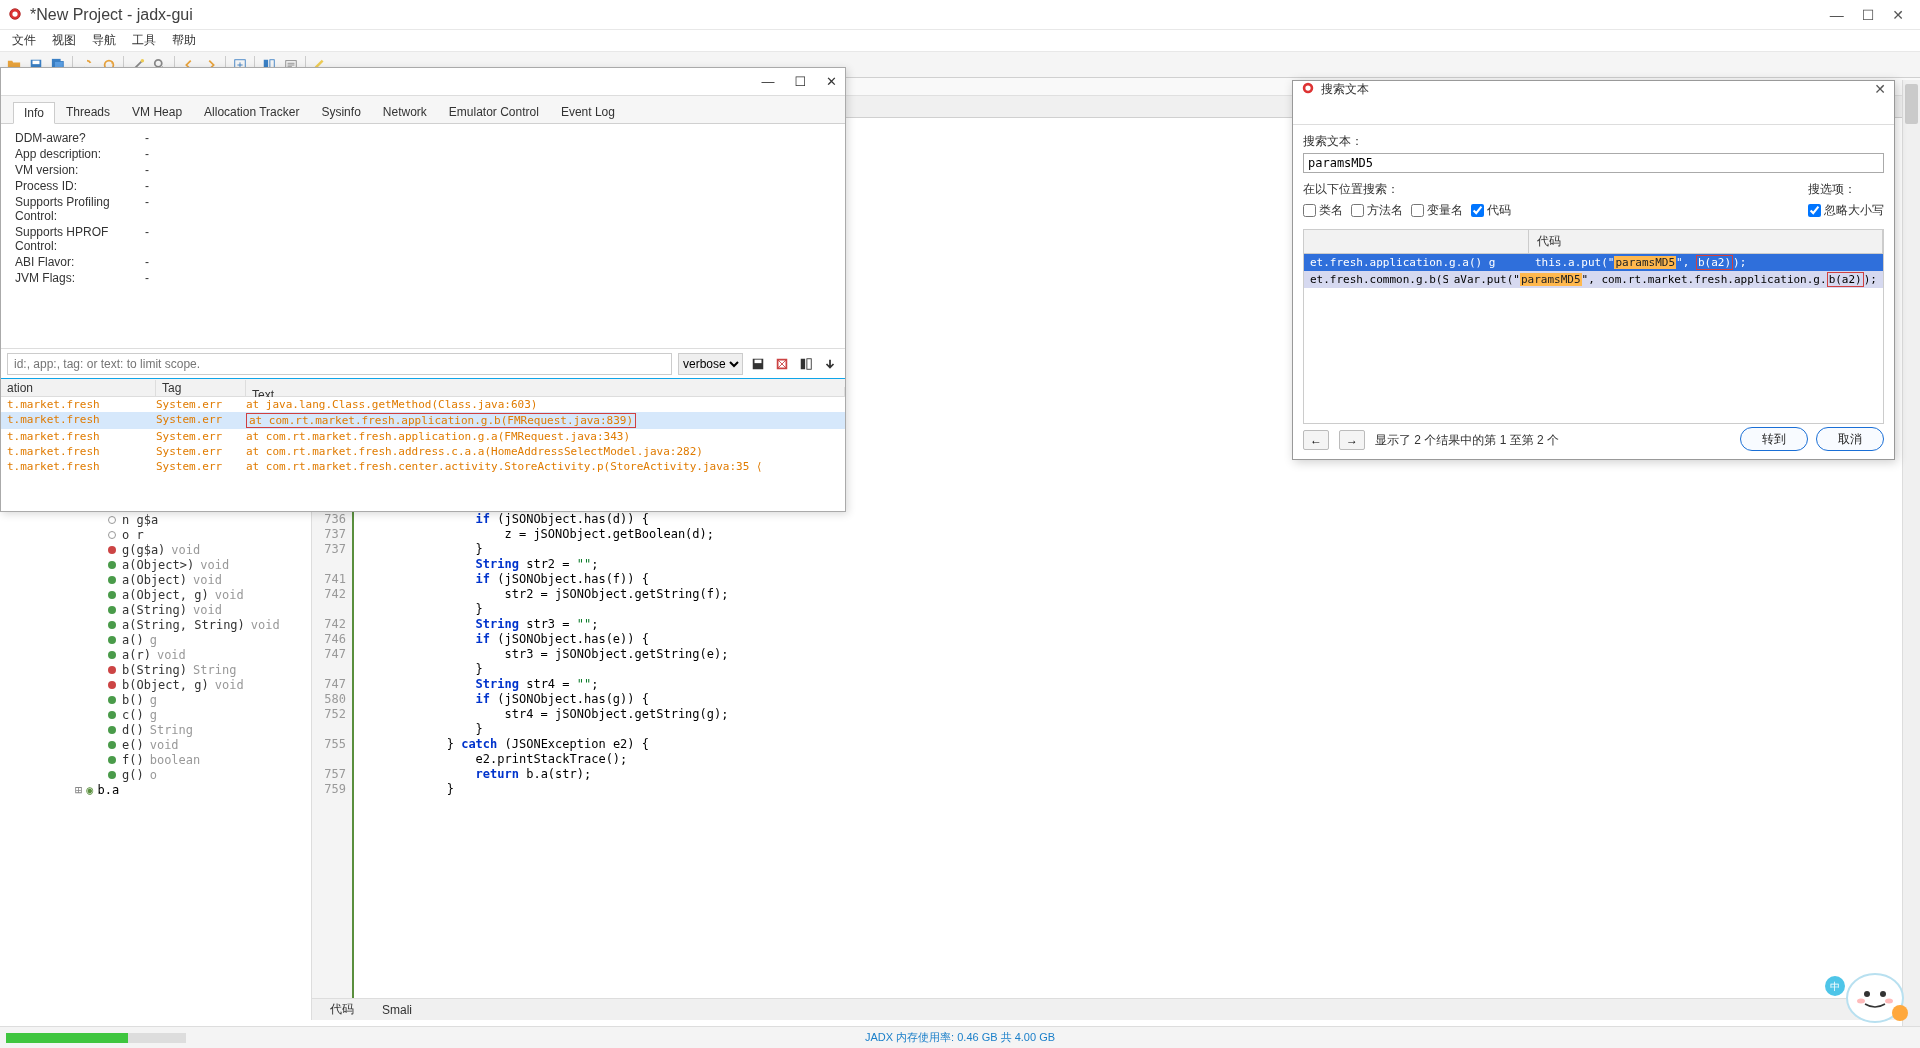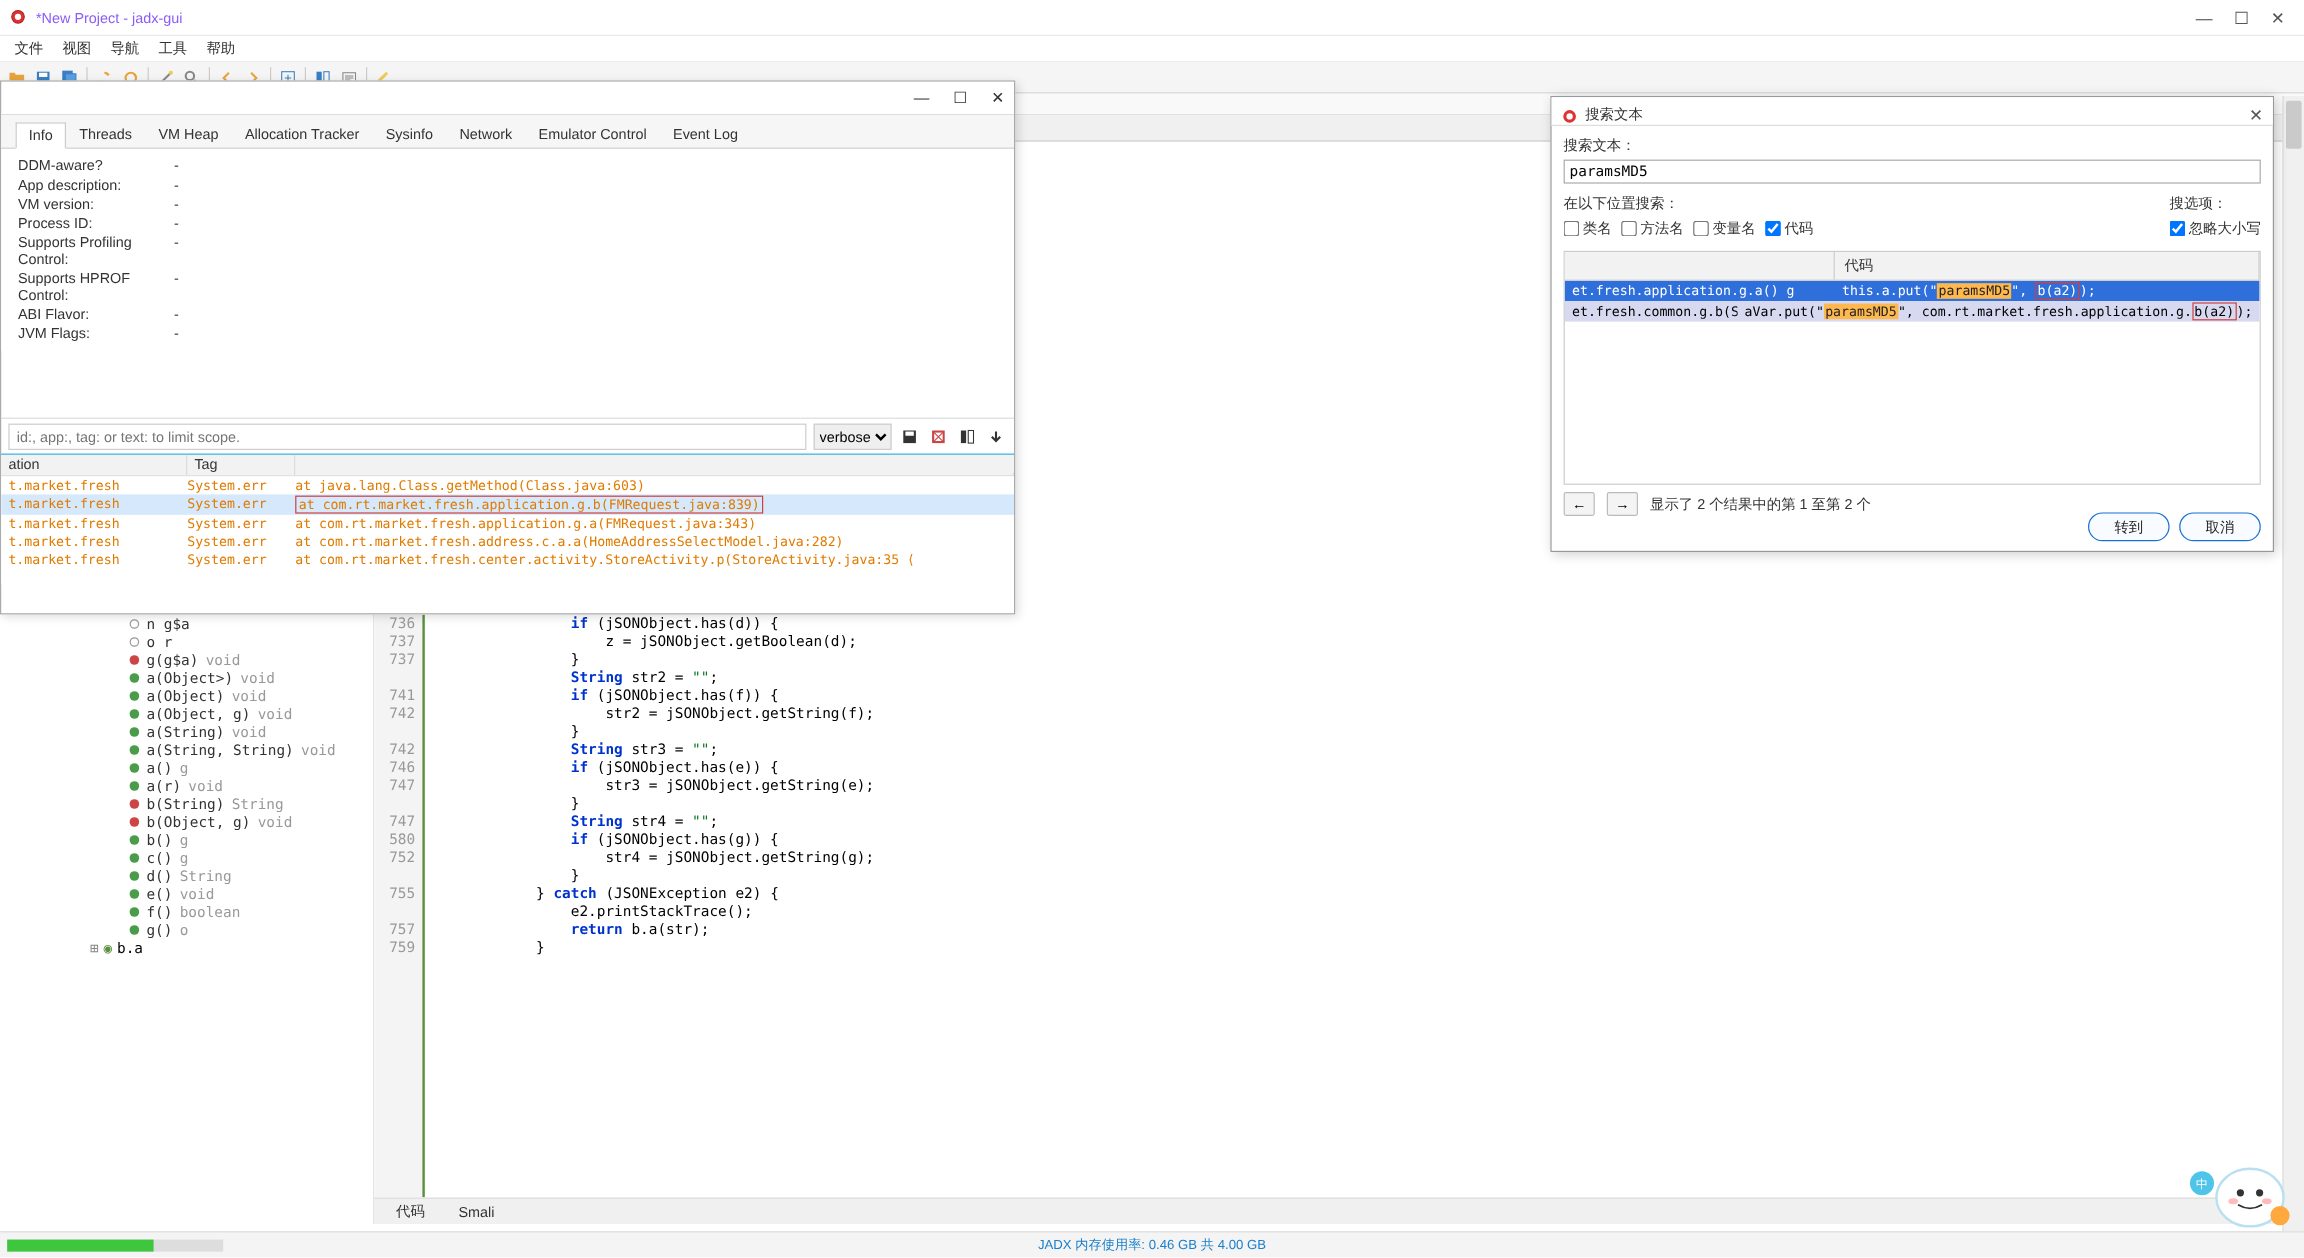--- a/index.html
+++ b/index.html
@@ -1,19 +1,19 @@
 <!DOCTYPE html>
 <html><head>
 <meta charset="utf-8">
 <style>
 * { box-sizing: border-box; margin: 0; padding: 0; }
 body { font-family: "Microsoft YaHei", Arial, sans-serif; font-size: 12px; background: #fff; overflow: hidden; width: 1920px; height: 1048px; position: relative; }
 .titlebar { height: 30px; background: #fff; display: flex; align-items: center; padding: 0 8px; border-bottom: 1px solid #e8e8e8; }
 .titlebar .icon { width: 16px; height: 16px; margin-right: 6px; display: inline-block; }
-.titlebar .title { flex: 1; color: #8b5cf6; font-size: 12px; }
+.titlebar .title { flex: 1; color: #404040; font-size: 16px; }
 .titlebar .win-controls { display: flex; gap: 18px; margin-right: 8px; }
 .titlebar .win-controls span { color: #555; cursor: pointer; font-size: 14px; }
 .menubar { height: 22px; display: flex; align-items: center; padding: 0 6px; gap: 4px; border-bottom: 1px solid #e8e8e8; }
 .menubar span { padding: 2px 6px; color: #333; cursor: pointer; }
 .toolbar { height: 26px; background: #f5f5f5; display: flex; align-items: center; padding: 0 4px; gap: 2px; border-bottom: 1px solid #d0d0d0; }
 .toolbar .tbtn { width: 20px; height: 20px; display: flex; align-items: center; justify-content: center; cursor: pointer; border-radius: 2px; }
 .toolbar .sep { width: 1px; height: 18px; background: #ccc; margin: 0 2px; }
 .tree-strip { height: 18px; background: #f9f9f9; padding-left: 45px; display: flex; align-items: center; border-bottom: 1px solid #e0e0e0; }
 .tree-strip .collapse { color: #888; margin-right: 4px; cursor: pointer; font-family: monospace; }
 .tree-strip .folder-icon { color: #e8a33d; margin-right: 4px; }
@@ -29,36 +29,36 @@
 .monitor-tabs .mtab.active { background: #fff; border: 1px solid #ccc; border-bottom: 1px solid #fff; margin-bottom: -1px; }
 .monitor-info { padding: 6px 0; background: #fff; }
 .monitor-info .row { display: flex; padding: 1px 14px; }
 .monitor-info .row .k { width: 130px; color: #333; }
 .monitor-info .row .v { color: #333; }
 .monitor-info-wrap { height: 225px; overflow: auto; border-bottom: 1px solid #ddd; }
 .filter-bar { height: 30px; display: flex; align-items: center; padding: 0 6px; gap: 6px; border-bottom: 1px solid #0ea5e9; }
 .filter-bar input { flex: 1; height: 22px; border: 1px solid #ccc; padding: 0 6px; font-size: 12px; }
 .filter-bar select { height: 22px; border: 1px solid #ccc; font-size: 12px; }
 .filter-bar .fbtn { width: 18px; height: 18px; cursor: pointer; display: flex; align-items: center; justify-content: center; }
-.log-header { height: 18px; display: flex; background: #f2f2f2; border-bottom: 1px solid #ddd; }
+.log-header { height: 18px; display: flex; background: #f2f2f2; border-bottom: 1px solid #ddd; align-items: center; }
 .log-header .col { padding: 1px 6px; color: #333; border-right: 1px solid #ddd; }
 .log-header .col.app { width: 155px; }
 .log-header .col.tag { width: 90px; }
 .log-header .col.txt { flex: 1; margin-top: 15px; }
 .log-body { height: 90px; overflow: auto; background: #fff; position: relative; }
 .log-row { display: flex; font-family: Consolas, monospace; font-size: 11px; padding: 1px 0; }
 .log-row .c-app { width: 155px; padding-left: 6px; color: #e07b00; }
 .log-row .c-tag { width: 90px; color: #e07b00; }
 .log-row .c-txt { flex: 1; color: #e07b00; }
 .log-row.sel { background: #d6e8fb; }
 .log-row .boxed { border: 1px solid #d04040; padding: 0 2px; display: inline-block; }
 
 
 .search-window { position: absolute; right: 25px; top: 80px; width: 603px; height: 380px; background: #fff; border: 1px solid #999; box-shadow: 2px 2px 10px rgba(0,0,0,0.2); z-index: 60; }
-.search-title { height: 24px; display: flex; align-items: flex-end; padding: 0 8px; border-bottom: 1px solid #ddd; background: #fff; }
+.search-title { height: 44px; display: flex; align-items: flex-start; padding: 0 8px; border-bottom: 1px solid #ddd; background: #fff; }
 .search-title .sicon { width: 14px; height: 14px; margin-right: 6px; }
 .search-title .stxt { flex: 1; color: #333; }
 .search-title .sclose { color: #555; cursor: pointer; font-size: 14px; }
 .search-body { padding: 8px 10px; }
 .search-body label { display: block; color: #333; margin-bottom: 3px; }
 .search-body input[type=text] { width: 100%; height: 20px; border: 1px solid #aaa; padding: 0 4px; font-family: Consolas, monospace; font-size: 12px; }
 .search-opts { display: flex; margin-top: 8px; gap: 40px; }
 .search-opts .grp .ghdr { color: #333; margin-bottom: 4px; }
 .search-opts .cbline { display: flex; gap: 8px; align-items: center; }
 .search-opts .cbline label { display: flex; align-items: center; gap: 3px; margin: 0; }

